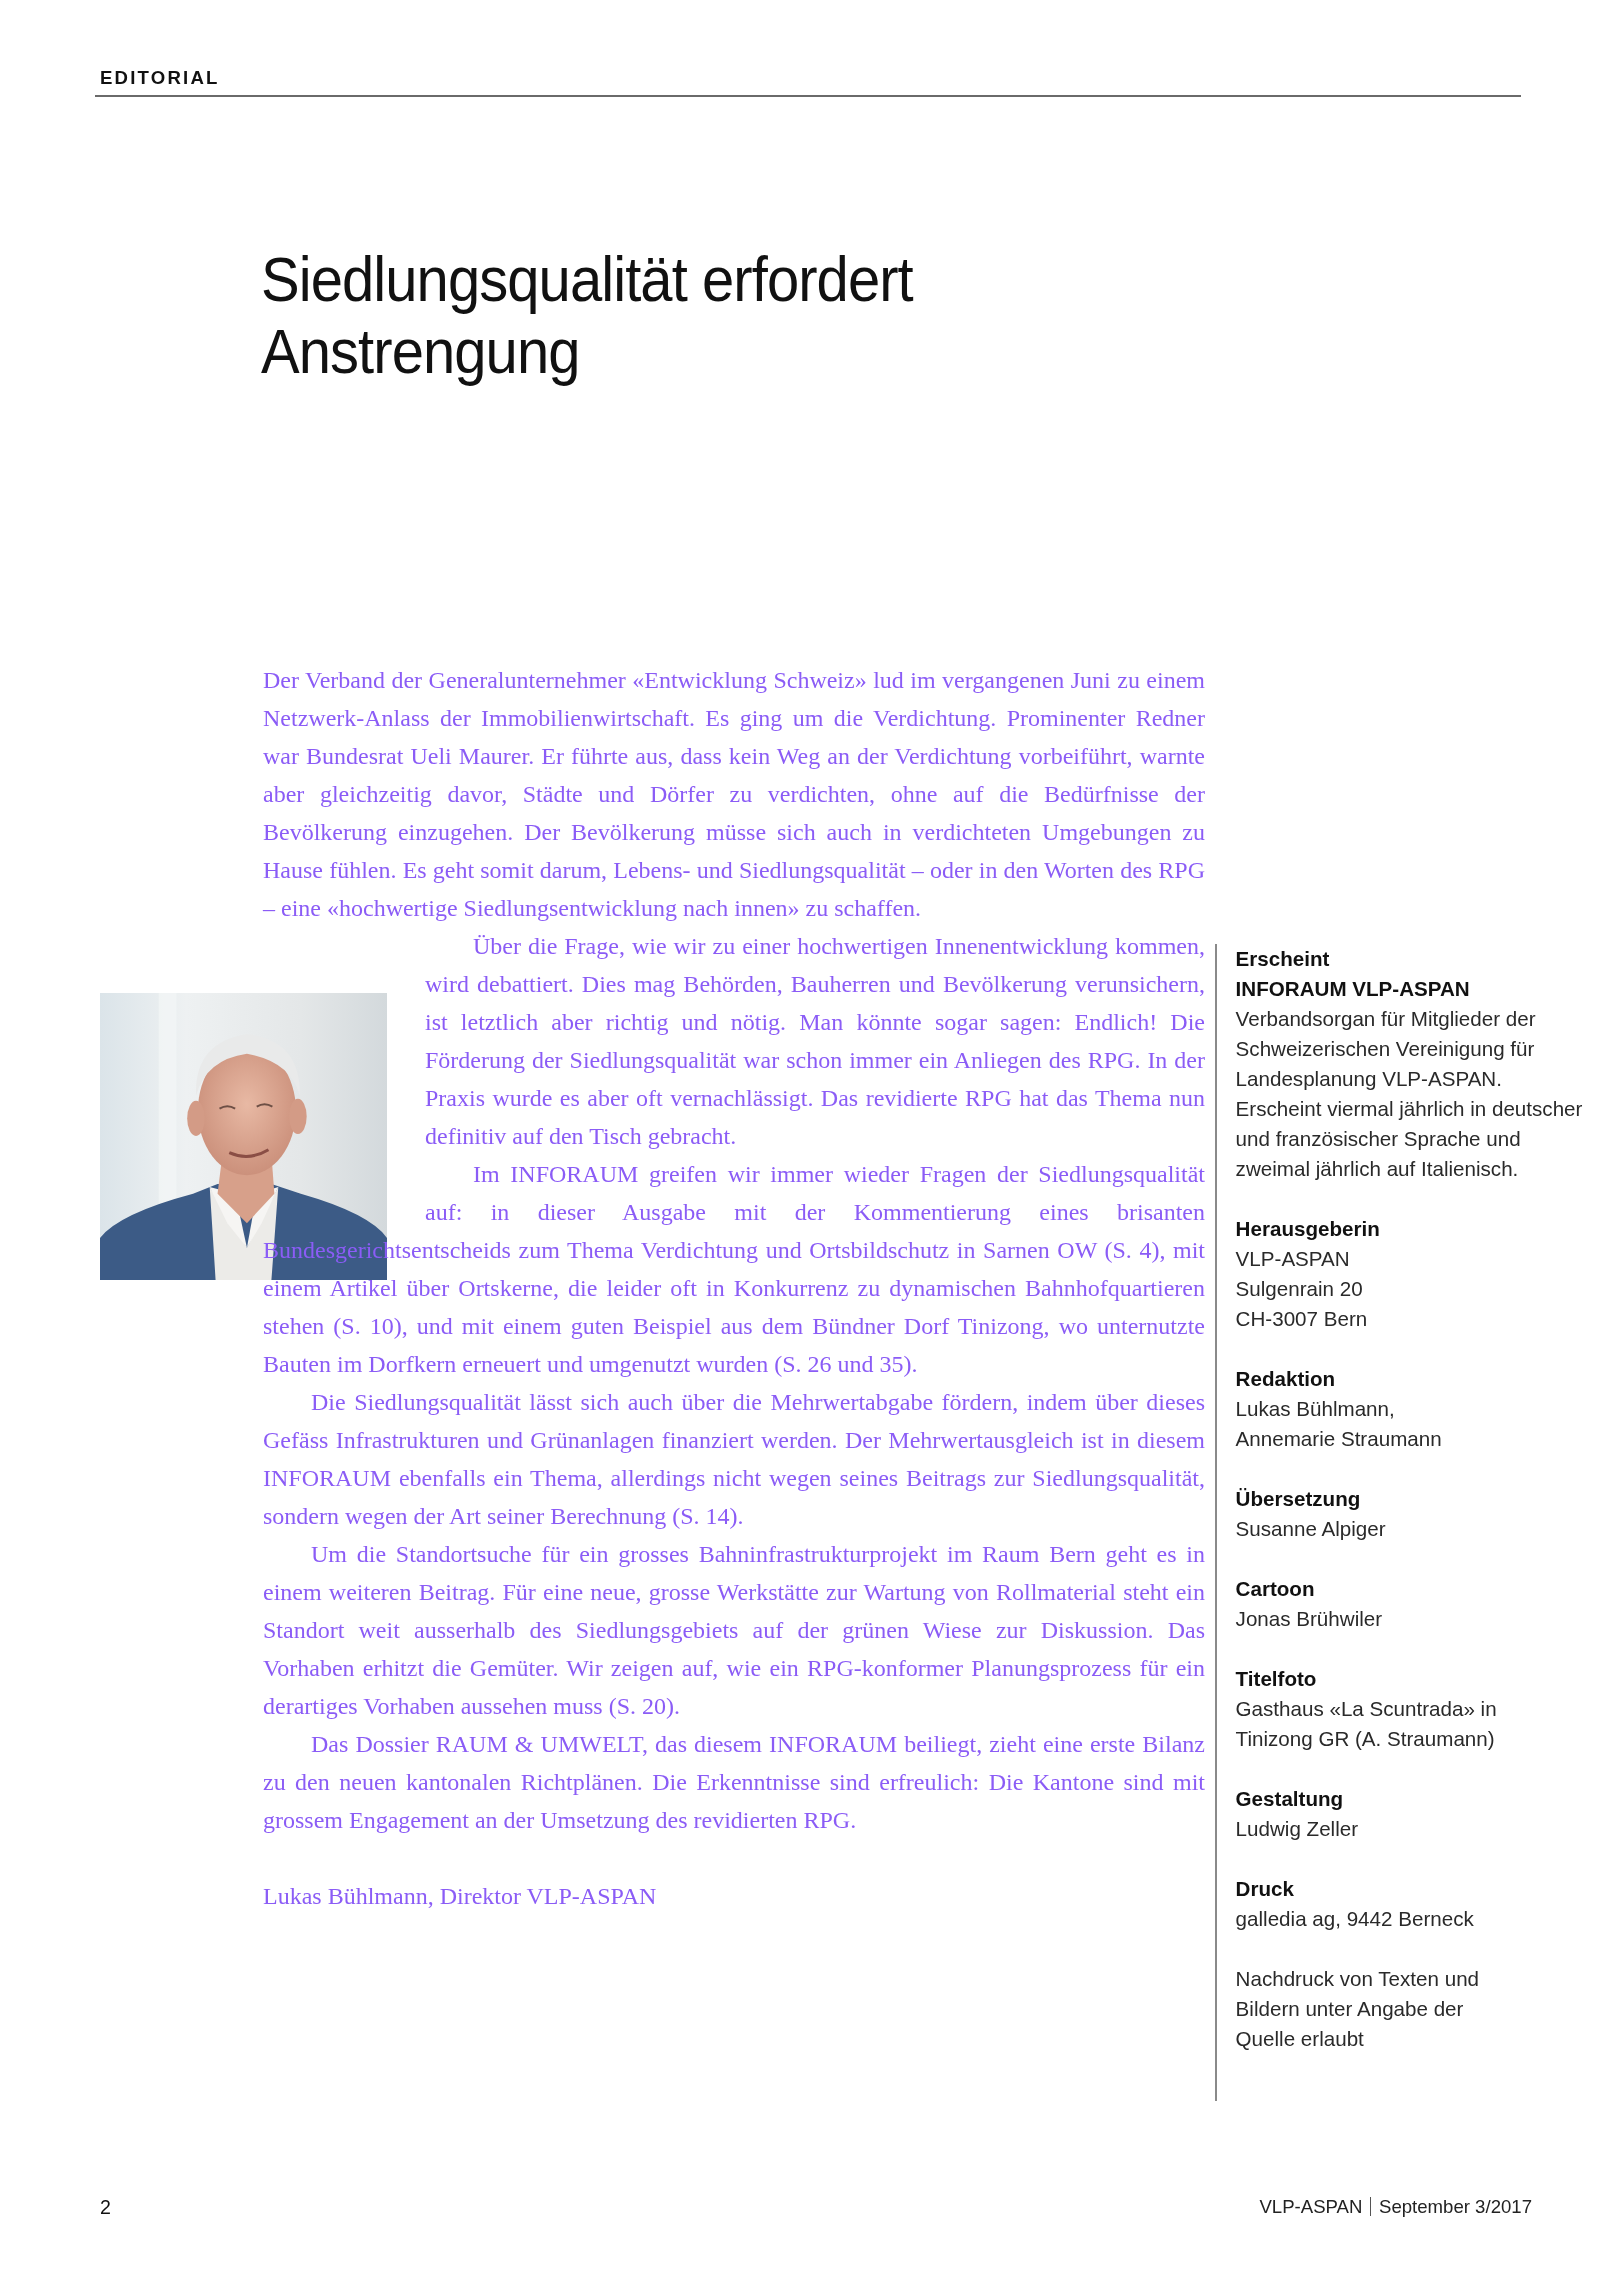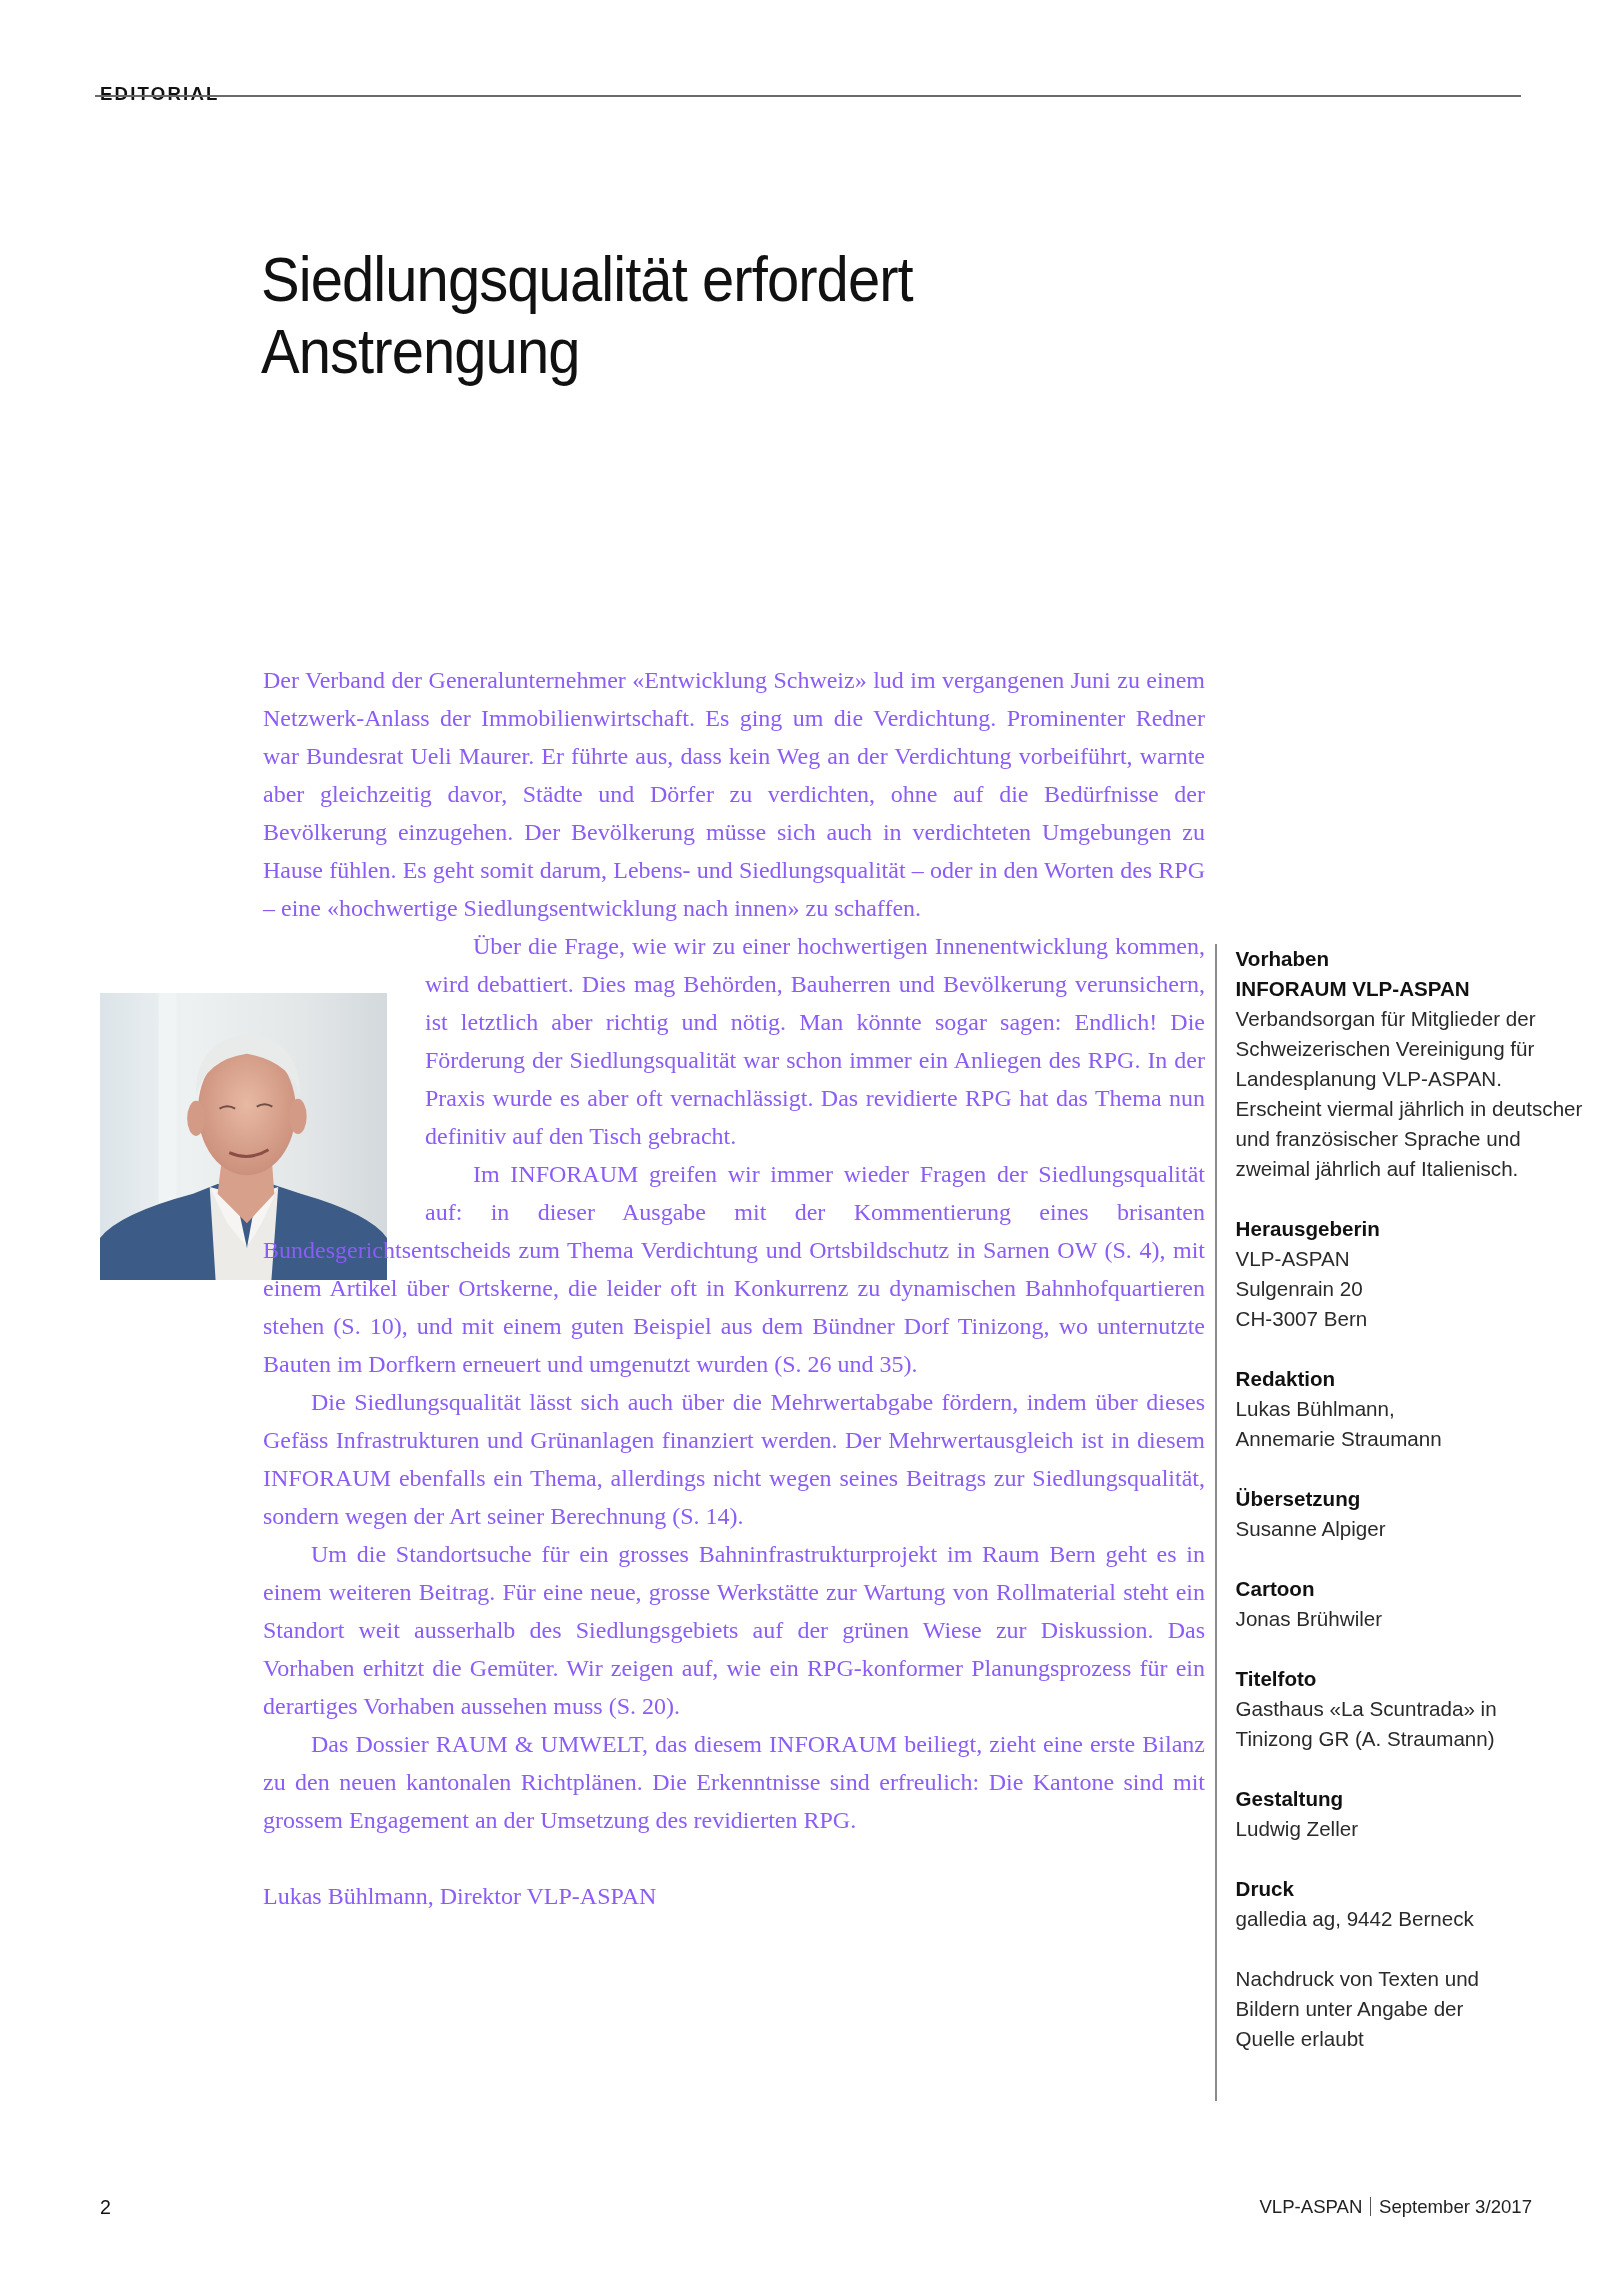--- a/index.html
+++ b/index.html
@@ -1,20 +1,20 @@
 <!DOCTYPE html>
 <html><head>
 <meta charset="utf-8">
 <style>
   html, body { margin:0; padding:0; background:#ffffff; }
   body { width:1621px; height:2293px; position:relative; overflow:hidden; color:#1a1a1a; }
   .sans { font-family:"Liberation Sans", "DejaVu Sans", sans-serif; }
   .serif { font-family:"Liberation Serif", "DejaVu Serif", serif; }
 
-  #section-label { position:absolute; left:100px; top:83px; font-size:18.6px; letter-spacing:2.2px; font-weight:bold; color:#111; }
+  #section-label { position:absolute; left:100px; top:67px; font-size:18.6px; letter-spacing:2.2px; font-weight:bold; color:#111; }
   #header-rule { position:absolute; left:95px; top:95px; width:1426px; height:2px; background:#6a6a6a; }
 
   #title { position:absolute; left:261px; top:243px; width:882px; font-size:63px; line-height:72px; font-weight:normal; margin:0; color:#111; letter-spacing:-1px; transform:scaleX(0.92); transform-origin:left top; }
 
   #body { position:absolute; left:263px; top:661px; width:942px; font-size:24px; line-height:38px; color:#8b5cf6; }
   #body p { margin:0; text-align:justify; }
   #body p.indent { text-indent:48px; }
   #body .sig { margin-top:38px; }
 
   #portrait { position:absolute; left:100px; top:993px; width:287px; height:287px; overflow:hidden; background:#dfe4e7; }
@@ -85,21 +85,21 @@
     </div>
 
   <p class="indent">Die Siedlungsqualität lässt sich auch über die Mehrwertabgabe fördern, indem über dieses Gefäss Infrastrukturen und Grünanlagen finanziert werden. Der Mehrwertausgleich ist in diesem INFORAUM ebenfalls ein Thema, allerdings nicht wegen seines Beitrags zur Siedlungsqualität, sondern wegen der Art seiner Berechnung (S. 14).</p>
   <p class="indent">Um die Standortsuche für ein grosses Bahninfrastrukturprojekt im Raum Bern geht es in einem weiteren Beitrag. Für eine neue, grosse Werkstätte zur Wartung von Rollmaterial steht ein Standort weit ausserhalb des Siedlungsgebiets auf der grünen Wiese zur Diskussion. Das Vorhaben erhitzt die Gemüter. Wir zeigen auf, wie ein RPG-konformer Planungsprozess für ein derartiges Vorhaben aussehen muss (S. 20).</p>
   <p class="indent">Das Dossier RAUM &amp; UMWELT, das diesem INFORAUM beiliegt, zieht eine erste Bilanz zu den neuen kantonalen Richtplänen. Die Erkenntnisse sind erfreulich: Die Kantone sind mit grossem Engagement an der Umsetzung des revidierten RPG.</p>
   <p class="sig">Lukas Bühlmann, Direktor VLP-ASPAN</p>
 </div>
 
 <div id="impressum" class="sans">
   <div class="blk">
-    <div class="h">Vorhaben</div>
+    <div class="h">Erscheint</div>
     <div class="h">INFORAUM VLP-ASPAN</div>
     <div>Verbandsorgan für Mitglieder der Schweizerischen Vereinigung für Landesplanung VLP-ASPAN. Erscheint viermal jährlich in deutscher und französischer Sprache und zweimal jährlich auf Italienisch.</div>
   </div>
   <div id="imp-sections">
       <div class="blk">
         <div class="h">Herausgeberin</div>
         <div>VLP-ASPAN</div>
         <div>Sulgenrain 20</div>
         <div>CH-3007 Bern</div>
       </div>

